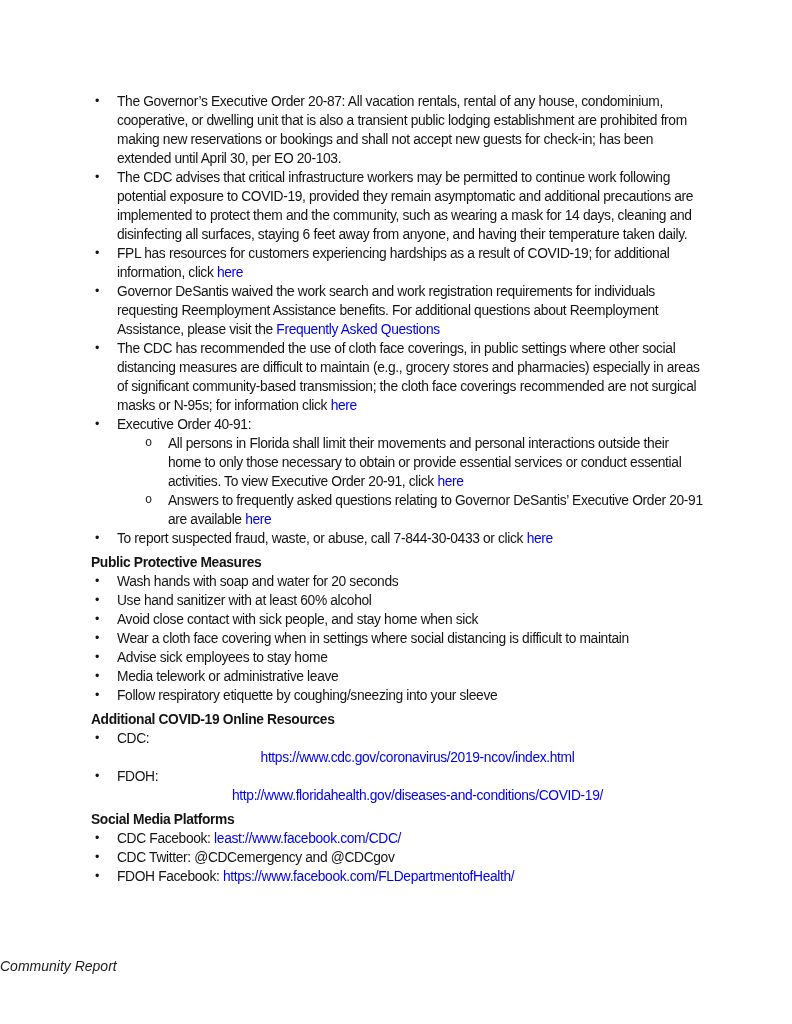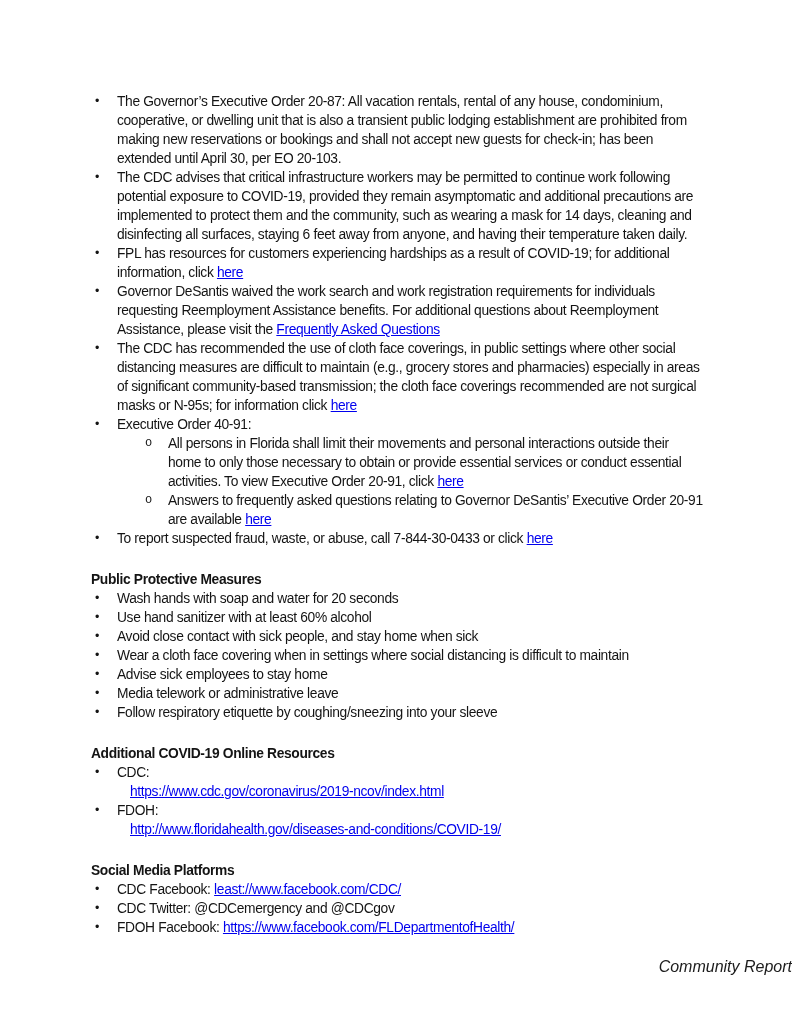--- a/index.html
+++ b/index.html
@@ -11,26 +11,26 @@
     font-size:13.8px; line-height:19px; letter-spacing:-0.35px;
     color:var(--text);
   }
   .page { position:relative; width:792px; height:1024px; background:var(--page); overflow:hidden; }
   .doc { position:absolute; left:91px; top:92px; width:614px; }
   .li1 { display:flex; }
   .li1 > .marker { flex:0 0 26px; padding-left:4px; font-size:12.5px; letter-spacing:0; }
   .li2 { display:flex; margin-left:54px; }
   .li2 > .marker { flex:0 0 23px; font-family:"Liberation Mono", monospace; font-size:12px; letter-spacing:0; }
   .txt { flex:1 1 auto; min-width:0; }
-  .h { font-weight:bold; margin-top:22px; }
-  .indent-link { margin-left:39px; }
-  a.lnk, .lnk { color:var(--link); text-decoration:underline; cursor:pointer; }
+  .h { font-weight:bold; margin-top:5px; }
+  .indent-link { margin-left:39px;text-align:center; }
+  a.lnk, .lnk { color:var(--link); cursor:pointer; }
   .footer {
-    position:absolute; left:0; top:957px; width:792px; text-align:right;
-    font-style:italic; font-size:16px; letter-spacing:0; color:#1c1c1c;
+    position:absolute; left:0; top:957px; width:792px; text-align:left;
+    font-style:italic; font-size:14px; letter-spacing:0; color:#1c1c1c;
   }
 </style>
 </head>
 <body>
 
 <div class="page">
   <div class="doc">
       <div class="li1">
         <span class="marker">•</span>
         <span class="txt"><span>The Governor’s Executive Order 20-87: All vacation rentals, rental of any house, condominium, cooperative, or dwelling unit that is also a transient public lodging establishment are prohibited from making new reservations or bookings and shall not accept new guests for check-in; has been extended until April 30, per EO 20-103.</span></span>

